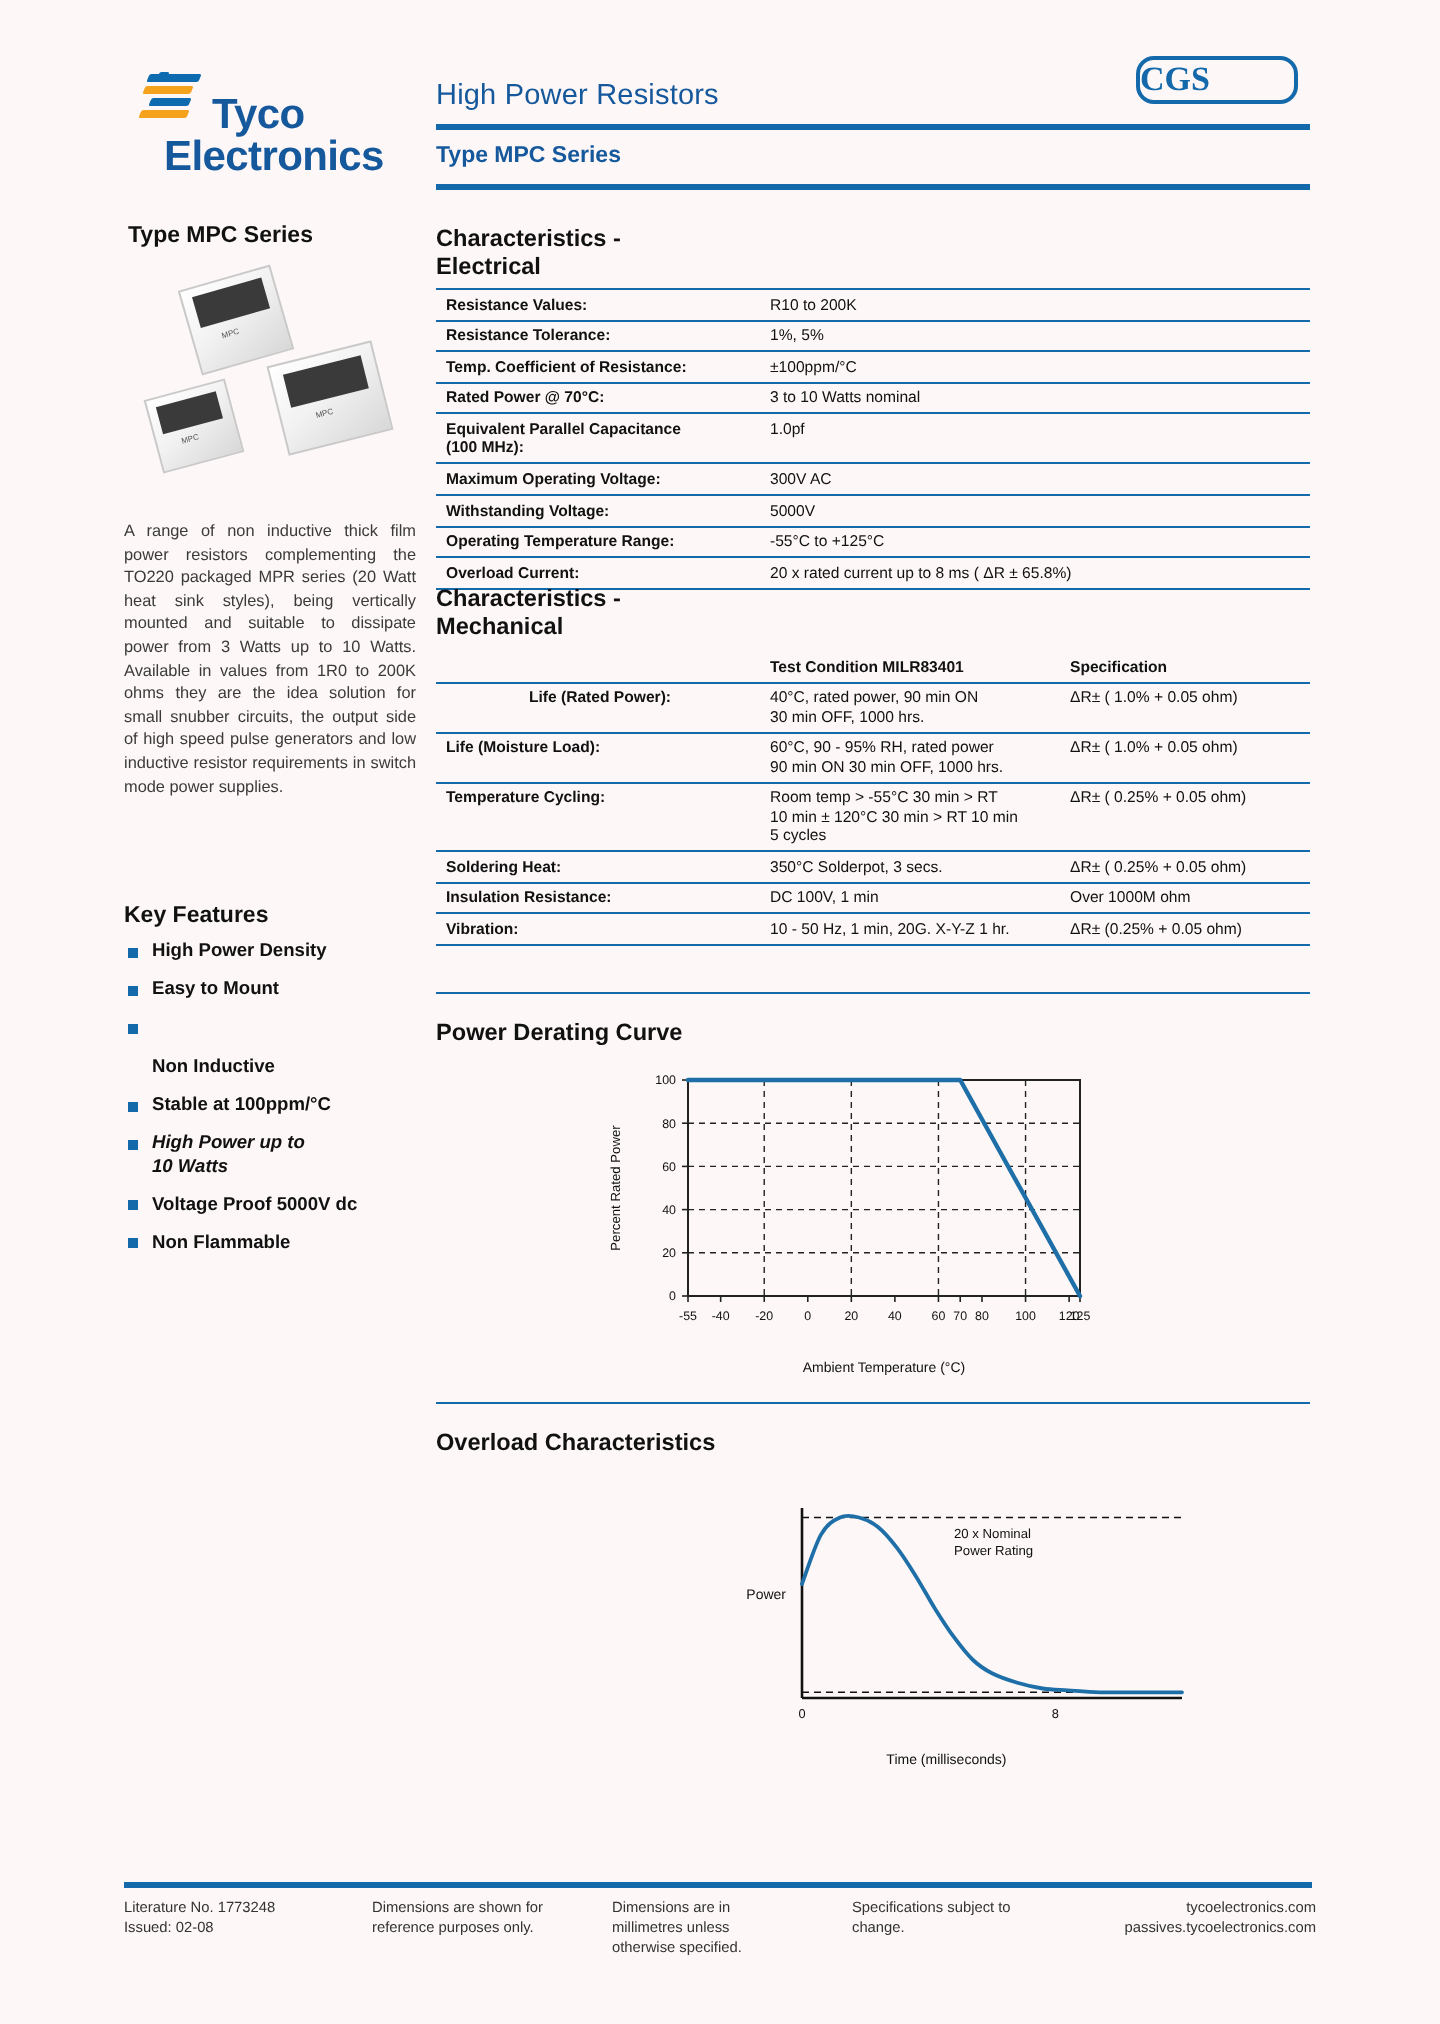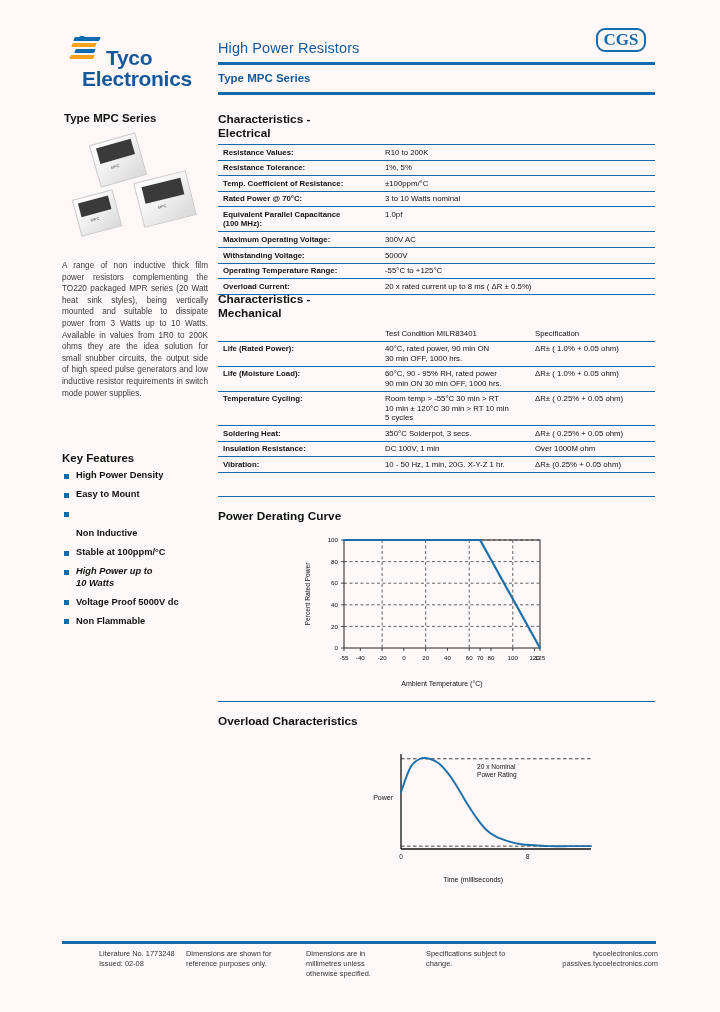--- a/index.html
+++ b/index.html
@@ -32,24 +32,24 @@
     font-size: 14.5px; font-weight: normal; color: #15589c; letter-spacing: 0.1px;
   }
   .hdr-rule1 { position: absolute; left: 218px; top: 62px; width: 437px; height: 2.5px; background: #1469ab; }
   .hdr-sub {
     position: absolute; left: 218px; top: 72px;
     font-size: 11.5px; font-weight: bold; color: #15589c;
   }
   .hdr-rule2 { position: absolute; left: 218px; top: 92px; width: 437px; height: 2.5px; background: #1469ab; }
 
   .cgs {
-    position: absolute; left: 596px; top: 28px;
-    width: 50px; height: 24px;
+    position: absolute; left: 568px; top: 28px;
+    width: 81px; height: 24px;
     border: 2.5px solid #1469ab; border-radius: 9px;
-    display: flex; align-items: center; justify-content: center;
+    display: flex; align-items: center; justify-content: flex-start;
   }
   .cgs span {
     font-size: 17px; font-weight: bold; color: #1469ab;
     letter-spacing: 0px; font-family: "Liberation Serif", serif;
   }
 
   
   .left-title {
     position: absolute; left: 64px; top: 112px;
     font-size: 11.5px; font-weight: bold; color: #111;
@@ -117,39 +117,39 @@
   table.spec td, table.spec th {
     border-top: 0.8px solid #1469ab;
     padding: 2.6px 3px 2.6px 5px;
     vertical-align: top;
     line-height: 9.4px;
     text-align: left;
   }
   table.spec tr.last td { border-bottom: 0.8px solid #1469ab; }
   table.spec td.k { width: 162px; font-weight: bold; }
   table.spec td.v { font-weight: normal; }
-  table.spec th { font-weight: normal; border-top: none; border-bottom: 0.8px solid #1469ab; padding-bottom: 2.5px; }
+  table.spec th { font-weight: bold; border-top: none; border-bottom: 0.8px solid #1469ab; padding-bottom: 2.5px; }
   table.spec th.sp1 { width: 162px; }
   table.spec th.sp2 { width: 150px; }
   #tbl-mech td.k { width: 162px; }
   #tbl-mech td.v { width: 150px; }
   #tbl-mech td.s { width: 125px; }
 
   
   .chart-box { position: absolute; }
   #derate-chart { left: 300px; top: 530px; }
   #overload-chart { left: 355px; top: 742px; }
   .rule-top { position: absolute; left: 218px; width: 437px; height: 1.4px; background: #1469ab; }
   #rule-derate { top: 496px; }
   #rule-overload { top: 701px; }
 
   
   .foot-rule { position: absolute; left: 62px; top: 941px; width: 594px; height: 2.5px; background: #1469ab; }
   .foot { position: absolute; top: 949px; font-size: 7.4px; line-height: 10.2px; color: #333; }
-  #foot-c1 { left: 62px;  width: 120px; margin-left: 37px; }
+  #foot-c1 { left: 62px;  width: 120px; }
   #foot-c2 { left: 186px; width: 116px; }
   #foot-c3 { left: 306px; width: 110px; }
   #foot-c4 { left: 426px; width: 115px; }
   #foot-c5 { left: 540px; width: 118px; text-align: right; }
 </style>
 </head>
 <body>
 
 <div class="page">
 
@@ -266,36 +266,36 @@
         <tr>
           <td class="k" style="white-space: pre-line;">Withstanding Voltage:</td>
           <td class="v" style="white-space: pre-line;">5000V</td>
         </tr>
         <tr>
           <td class="k" style="white-space: pre-line;">Operating Temperature Range:</td>
           <td class="v" style="white-space: pre-line;">-55°C to +125°C</td>
         </tr>
         <tr class="last">
           <td class="k" style="white-space: pre-line;">Overload Current:</td>
-          <td class="v" style="white-space: pre-line;">20 x rated current up to 8 ms ( ΔR ± 0.5%)</td>
+          <td class="v" style="white-space: pre-line;">20 x rated current up to 8 ms ( ΔR ± 65.8%)</td>
         </tr>
       </tbody>
     </table>
 
   <div class="sec-head" id="sec-mech" style="white-space: pre-line;">Characteristics -
 Mechanical</div>
   <table class="spec" id="tbl-mech">
       <tbody>
         <tr>
           <th class="sp1"></th>
           <th class="sp2">Test Condition MILR83401</th>
           <th>Specification</th>
         </tr>
         <tr>
-          <td class="k" style="white-space: pre-line;">Life (Rated Power):</td>
+          <td class="k" style="white-space: pre-line; text-align: center;">Life (Rated Power):</td>
           <td class="v" style="white-space: pre-line;">40°C, rated power, 90 min ON
 30 min OFF, 1000 hrs.</td>
           <td class="s" style="white-space: pre-line;">ΔR± ( 1.0% + 0.05 ohm)</td>
         </tr>
         <tr>
           <td class="k" style="white-space: pre-line;">Life (Moisture Load):</td>
           <td class="v" style="white-space: pre-line;">60°C, 90 - 95% RH, rated power
 90 min ON 30 min OFF, 1000 hrs.</td>
           <td class="s" style="white-space: pre-line;">ΔR± ( 1.0% + 0.05 ohm)</td>
         </tr>

